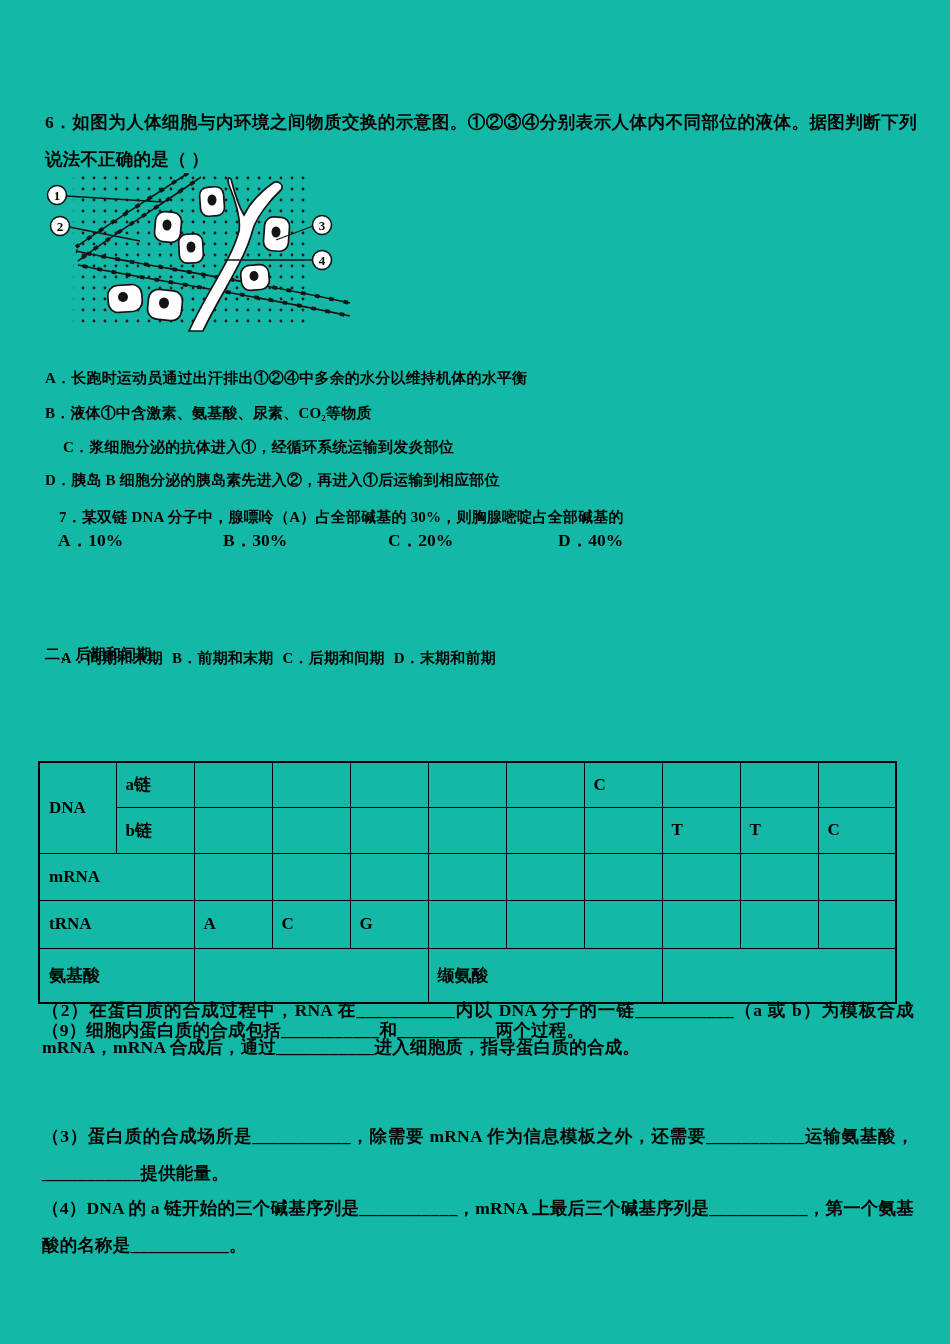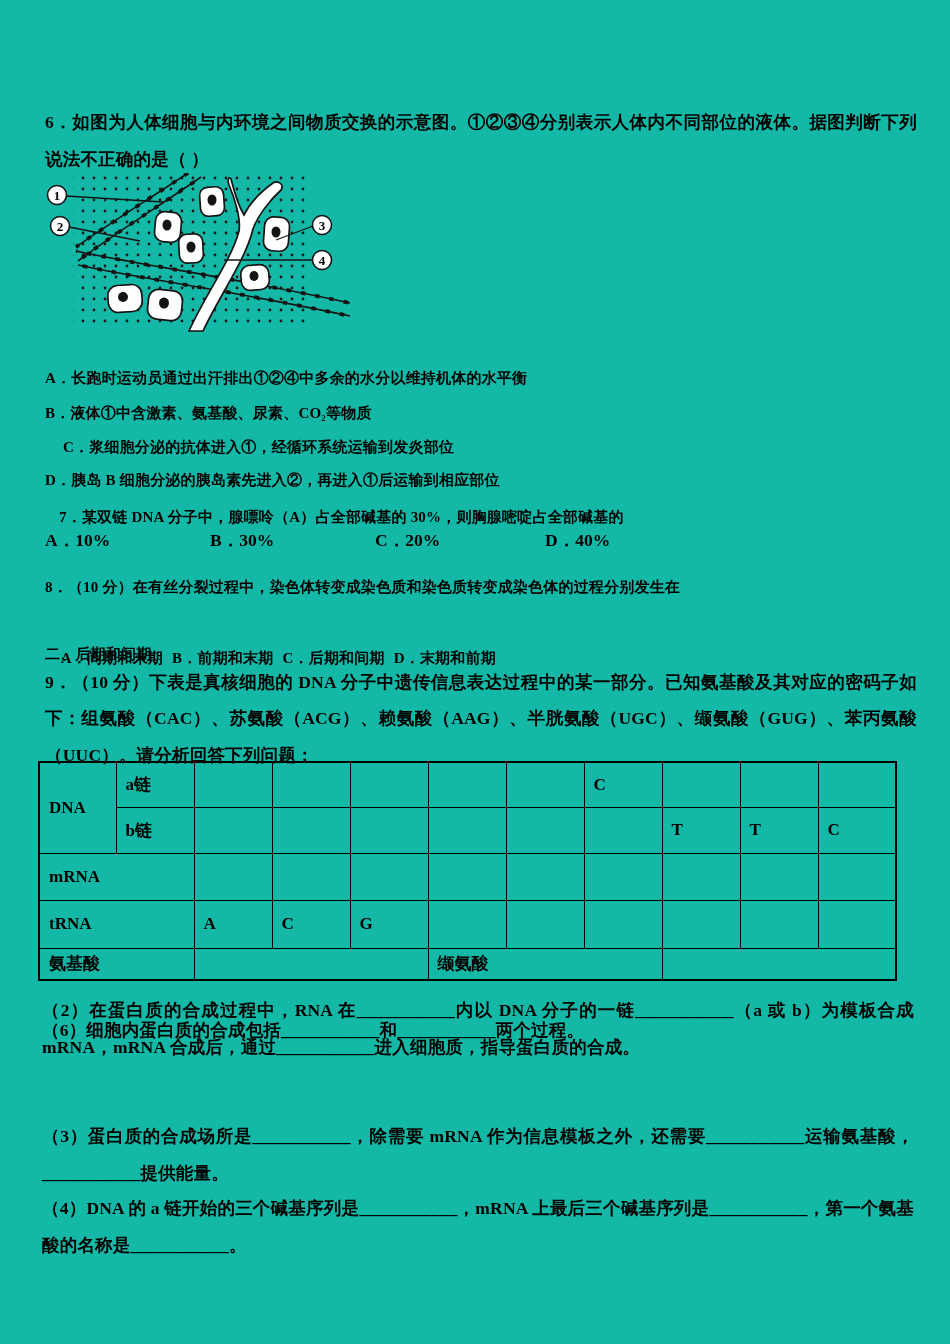--- a/index.html
+++ b/index.html
@@ -8,21 +8,21 @@
     width:950px;height:1344px;
     background:#14b8a6;
     font-family:"Liberation Serif","DejaVu Serif",serif;
     font-weight:700;
     color:#000;
     overflow:hidden;
   }
   .tline{position:absolute;font-size:15px;line-height:37px;letter-spacing:0.2px;white-space:pre-wrap;}
   .para{position:absolute;font-size:17.5px;line-height:37px;letter-spacing:0.2px;width:872px;text-align:justify;}
   .figure{position:absolute;left:45px;top:173px;}
-  .optrow{position:absolute;left:0;top:0;width:849px;height:30px;}
+  .optrow{position:absolute;left:13px;top:0;width:849px;height:30px;}
   .optrow span{position:absolute;font-size:17.5px;}
   .inlineopts span{margin-right:9px;}
   table.qtable{
     position:absolute;left:38px;top:761px;
     border-collapse:collapse;table-layout:fixed;
     width:857px;
     font-size:17px;
   }
   table.qtable td{
     border:1.5px solid #000;
@@ -134,28 +134,26 @@
   <p class="tline" style="left:45px;top:447px;">D．胰岛 B 细胞分泌的胰岛素先进入②，再进入①后运输到相应部位</p>
 
   <p class="tline" style="left:59px;top:484px;">7．某双链 DNA 分子中，腺嘌呤（A）占全部碱基的 30%，则胸腺嘧啶占全部碱基的</p>
   <div class="optrow" style="top:528px;">
     <span style="left:45px;">A．10%</span>
     <span style="left:210px;">B．30%</span>
     <span style="left:375px;">C．20%</span>
     <span style="left:545px;">D．40%</span>
   </div>
 
-  <p class="tline" style="left:45px;top:554px;">8．（10 分）在有丝分裂过程中，染色体转变成染色质和染色质转变成染色体的过程分别发生在</p>
   <p class="tline inlineopts" style="left:45px;top:588px;">
     <span>A．间期和末期</span><span>B．前期和末期</span><span>C．后期和间期</span><span>D．末期和前期</span>
   </p>
 
   <p class="tline" style="left:45px;top:621px;">二、后期和间期</p>
 
-  <p class="para" style="left:45px;top:646px;line-height:36.5px;">9．（10 分）下表是真核细胞的 DNA 分子中遗传信息表达过程中的某一部分。已知氨基酸及其对应的密码子如下：组氨酸（CAC）、苏氨酸（ACG）、赖氨酸（AAG）、半胱氨酸（UGC）、缬氨酸（GUG）、苯丙氨酸（UUC）。请分析回答下列问题：</p>
 
   <table class="qtable">
     <colgroup>
       <col style="width:77px">
         <col style="width:78px">
       <col style="width:78px">
         <col style="width:78px">
         <col style="width:78px">
       <col style="width:78px">
         <col style="width:78px">
@@ -207,27 +205,27 @@
       <td>A</td>
       <td>C</td>
       <td>G</td>
       <td></td>
       <td></td>
       <td></td>
       <td></td>
       <td></td>
       <td></td>
     </tr>
-    <tr style="height:32px;">
+    <tr style="height:55px;">
       <td colspan="2">氨基酸</td>
       <td colspan="3"></td>
       <td colspan="3">缬氨酸</td>
       <td colspan="3"></td>
     </tr>
   </tbody>
     </table>
 
-  <p class="para" style="left:42px;top:994px;">（6）细胞内蛋白质的合成包括___________和___________两个过程。</p>
+  <p class="para" style="left:42px;top:994px;">（9）细胞内蛋白质的合成包括___________和___________两个过程。</p>
   <p class="para" style="left:42px;top:974px;">（2）在蛋白质的合成过程中，RNA 在___________内以 DNA 分子的一链___________（a 或 b）为模板合成 mRNA，mRNA 合成后，通过___________进入细胞质，指导蛋白质的合成。</p>
   <p class="para" style="left:42px;top:1100px;">（3）蛋白质的合成场所是___________，除需要 mRNA 作为信息模板之外，还需要___________运输氨基酸，___________提供能量。</p>
   <p class="para" style="left:42px;top:1172px;">（4）DNA 的 a 链开始的三个碱基序列是___________，mRNA 上最后三个碱基序列是___________，第一个氨基酸的名称是___________。</p>
 
 </div>
 
 </body></html>

